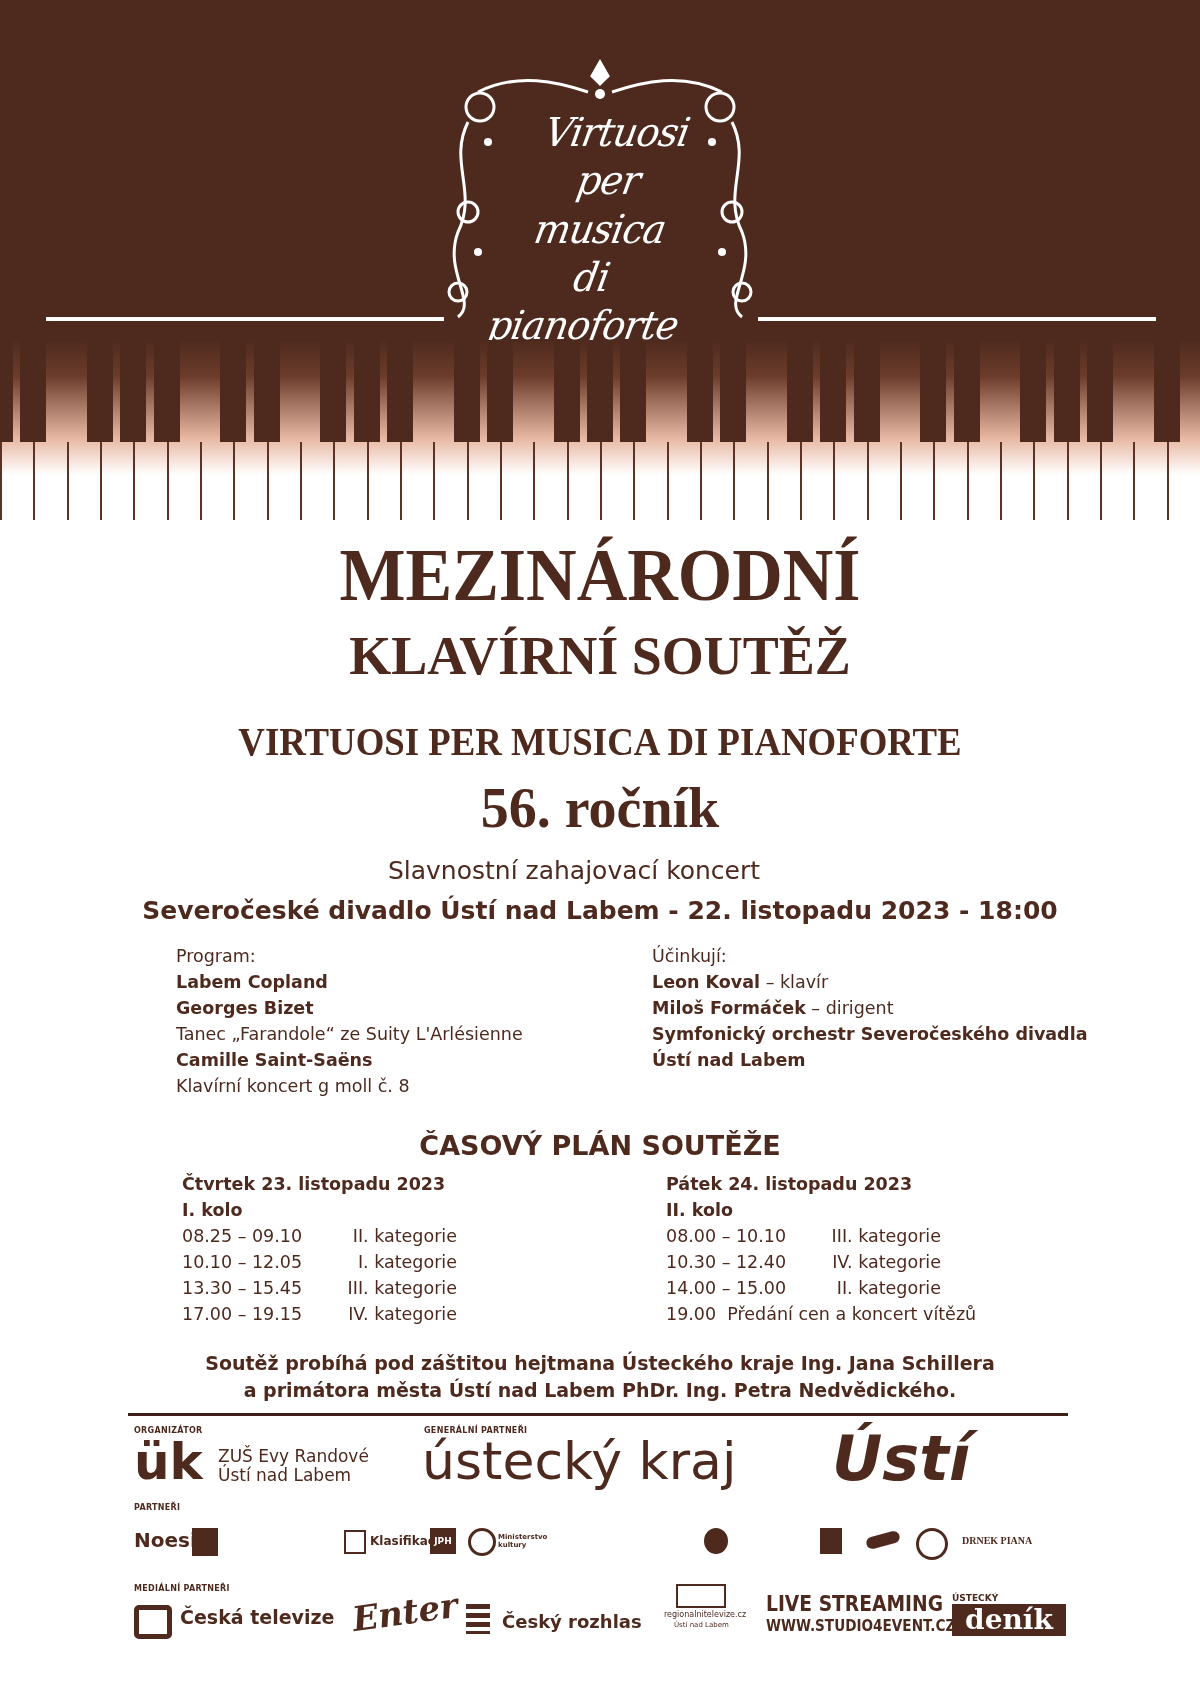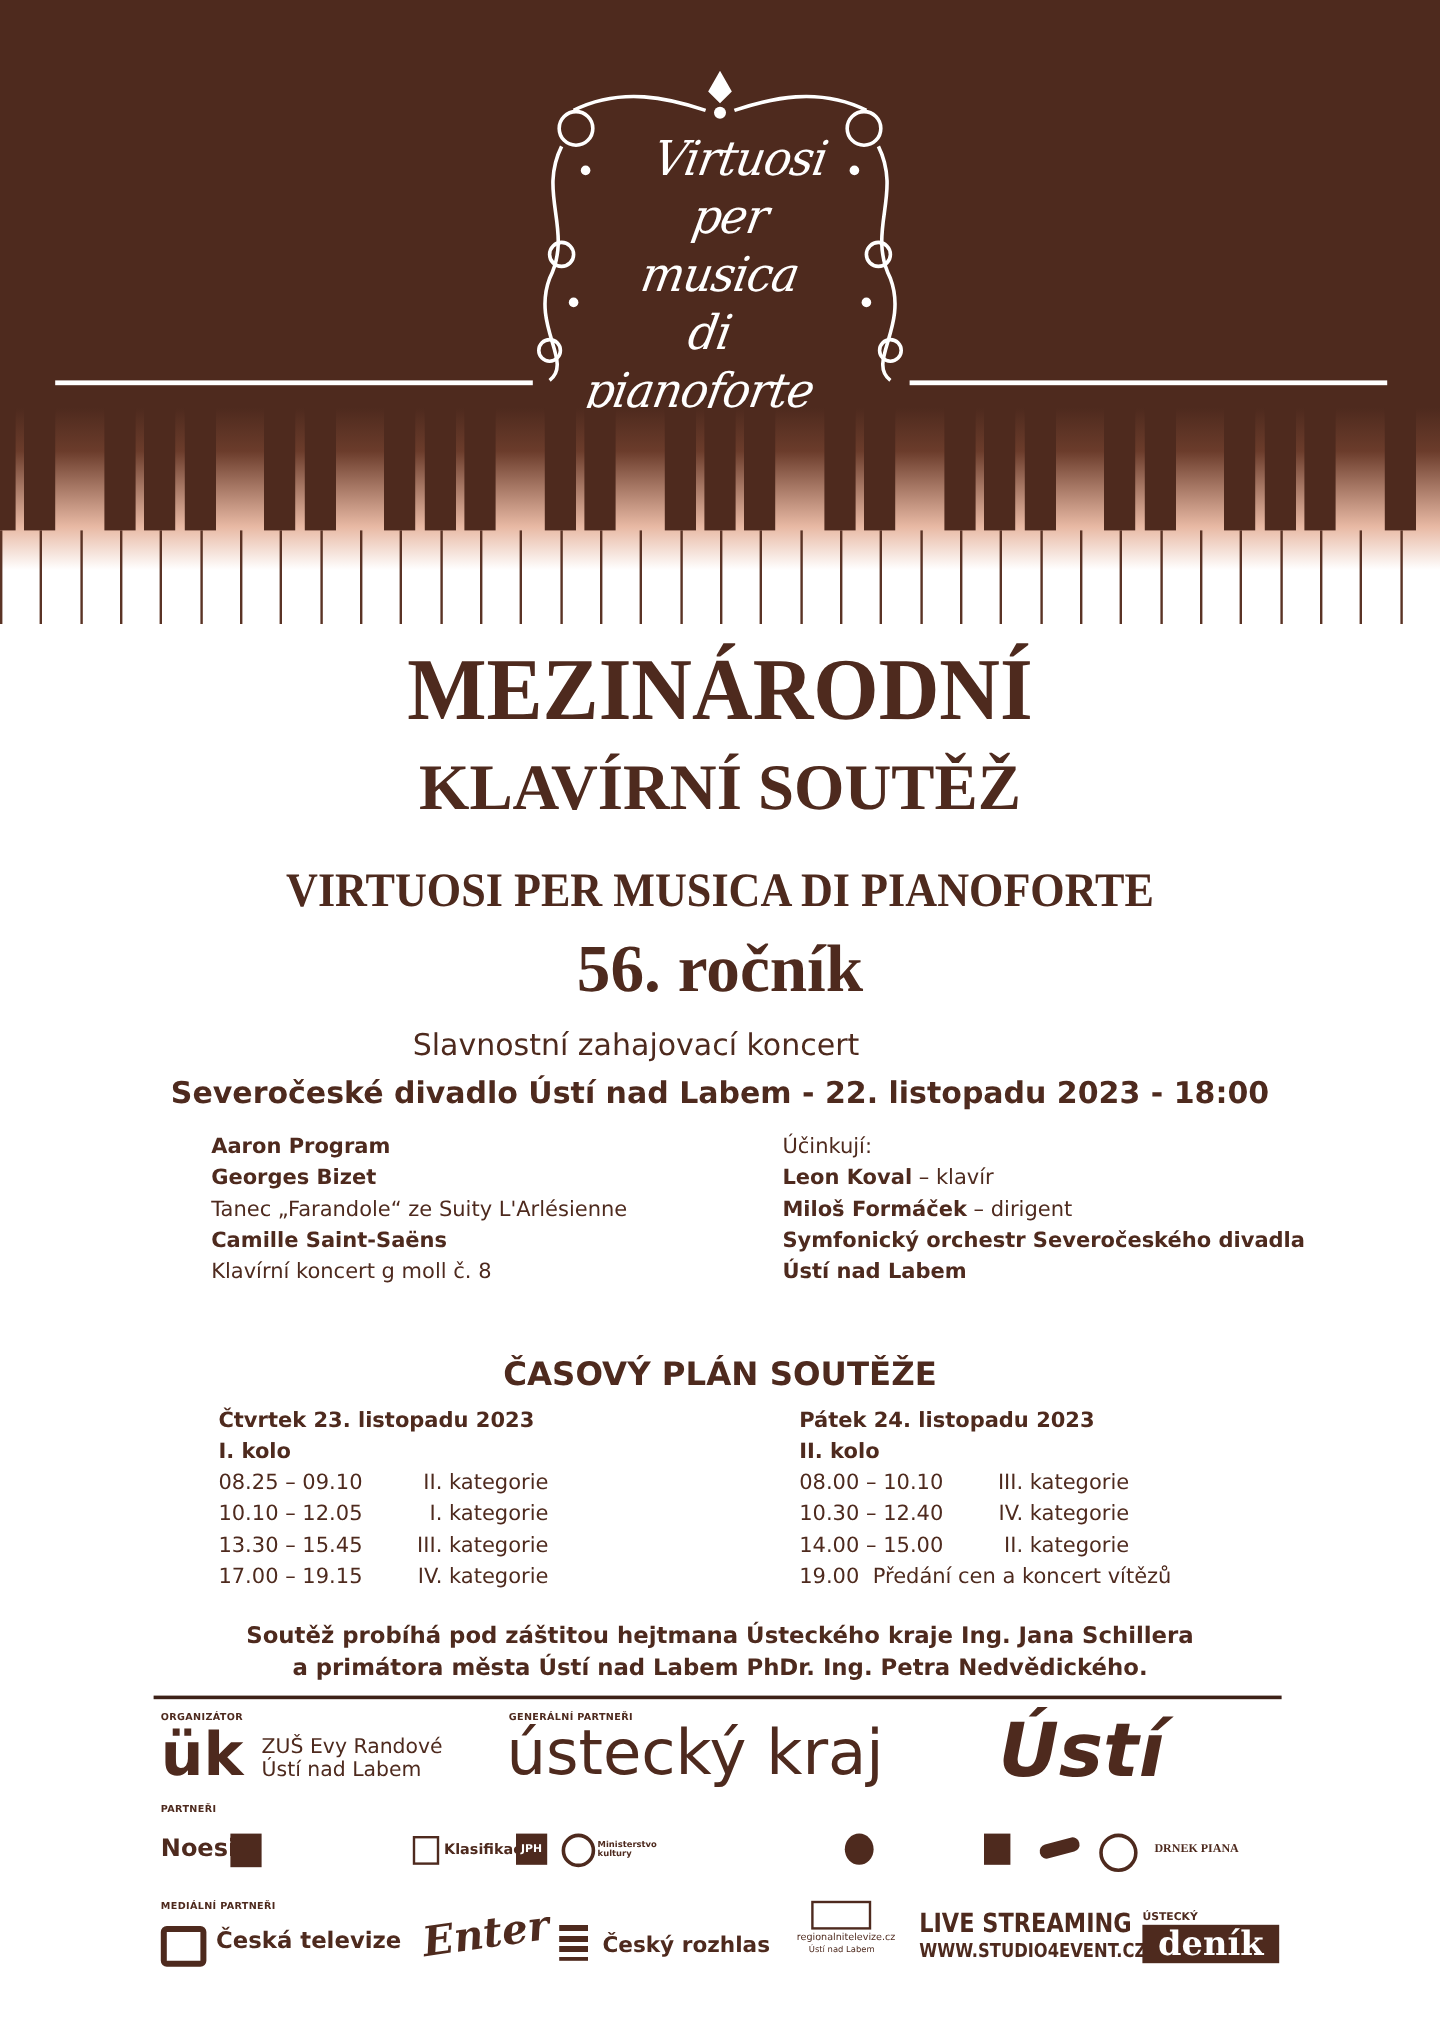--- a/index.html
+++ b/index.html
@@ -10,21 +10,21 @@
   .rule.r { left:758px; width:398px; }
   .frame { position:absolute; left:438px; top:52px; width:324px; height:274px; }
   .logo-text { position:absolute; left:0; top:80px; width:324px; text-align:center; font-family:"DejaVu Serif", serif; font-style:italic; color:#fff; font-size:38px; line-height:46px; transform:skewX(-10deg) scaleY(1.05); letter-spacing:-1px; }
   .keys { position:absolute; left:0; top:340px; width:1200px; height:180px; background:linear-gradient(#4e2a1e 0%, #6b3c2b 20%, #e8b9a4 55%, #fff 75%); }
   .keys .k { position:absolute; top:0; width:26px; height:102px; background:#4e2a1e; }
   .keys .sep { position:absolute; top:102px; width:2px; height:78px; background:#5a3325; }
   .title1 { position:absolute; left:0; top:540px; width:1200px; text-align:center; font-family:"Liberation Serif", serif; font-weight:bold; font-size:70px; line-height:72px; transform:scaleY(1.05); }
   .title2 { position:absolute; left:0; top:620px; width:1200px; text-align:center; font-family:"Liberation Serif", serif; font-weight:bold; font-size:54px; line-height:72px; }
   .sub { position:absolute; left:0; top:720px; width:1200px; text-align:center; font-family:"Liberation Serif", serif; font-weight:bold; font-size:40px; line-height:44px; transform:scaleX(0.92); }
   .year { position:absolute; left:0; top:778px; width:1200px; text-align:center; font-family:"Liberation Serif", serif; font-weight:bold; font-size:56px; line-height:60px; }
-  .concert { position:absolute; left:0; top:856px; width:1060px; text-align:center; font-size:25px; }
+  .concert { position:absolute; left:0; top:856px; width:1060px; text-align:center; font-size:25px;padding-left:44px; }
   .venue { position:absolute; left:0; top:896px; width:1200px; text-align:center; font-size:25px; font-weight:bold; }
   .col { position:absolute; font-size:17.5px; line-height:26px; }
   .col b { font-weight:bold; }
   .plan-title { position:absolute; left:0; top:1130px; width:1200px; text-align:center; font-size:27px; font-weight:bold; }
   .sched { position:absolute; font-size:17.5px; line-height:26px; }
   .sched .row { display:flex; }
   .sched .t { width:150px; }
   .sched .c { width:125px; text-align:right; }
   .patron { position:absolute; left:0; top:1350px; width:1200px; text-align:center; font-size:19px; font-weight:bold; line-height:27px; }
   .divider { position:absolute; left:128px; top:1413px; width:940px; height:3px; background:#3d2118; }
@@ -136,21 +136,22 @@
   </div>
 
 <div class="title1">MEZINÁRODNÍ</div>
 <div class="title2">KLAVÍRNÍ SOUTĚŽ</div>
 <div class="sub">VIRTUOSI PER MUSICA DI PIANOFORTE</div>
 <div class="year">56. ročník</div>
 <div class="concert">Slavnostní zahajovací koncert</div>
 <div class="venue">Severočeské divadlo Ústí nad Labem - 22. listopadu 2023 - 18:00</div>
 
 <div class="col" style="left:176px; top:943px;">
-  <div><b>Aaron Program</b></div>
+  <div>Program:</div>
+  <div><b>Labem Copland</b></div>
   <div><b>Georges Bizet</b></div>
   <div>Tanec „Farandole“ ze Suity L'Arlésienne</div>
   <div><b>Camille Saint-Saëns</b></div>
   <div>Klavírní koncert g moll č. 8</div>
 </div>
 
 <div class="col" style="left:652px; top:943px;">
   <div>Účinkují:</div>
   <div><b>Leon Koval</b><span> – klavír</span></div>
   <div><b>Miloš Formáček</b><span> – dirigent</span></div>

